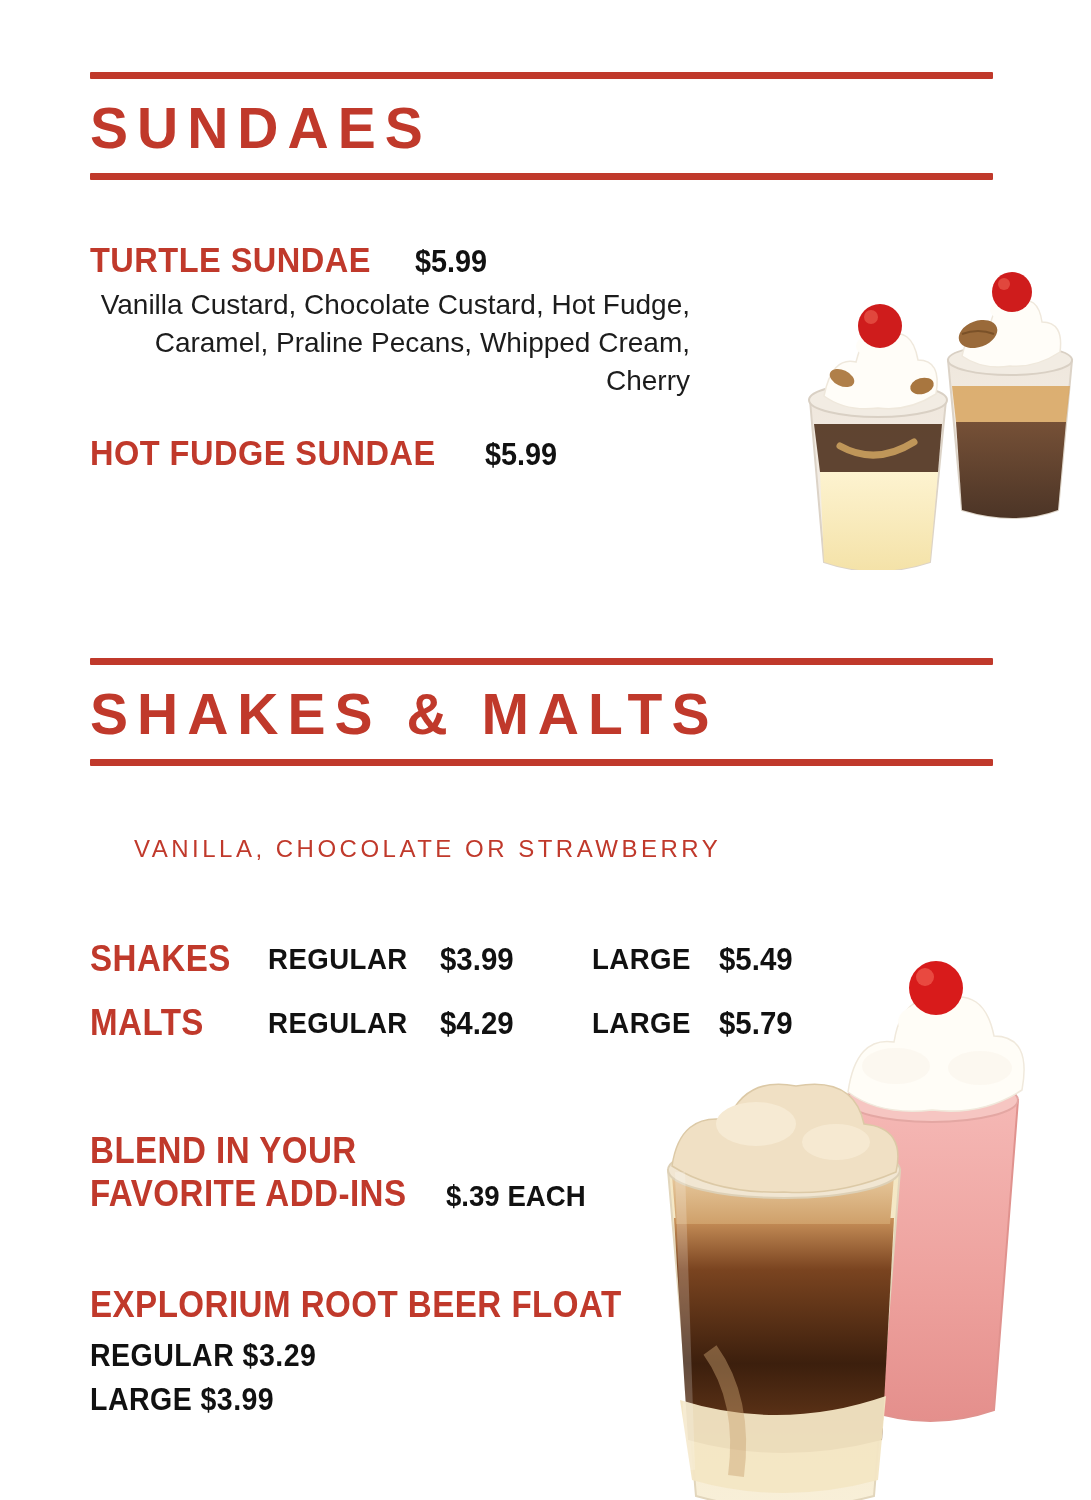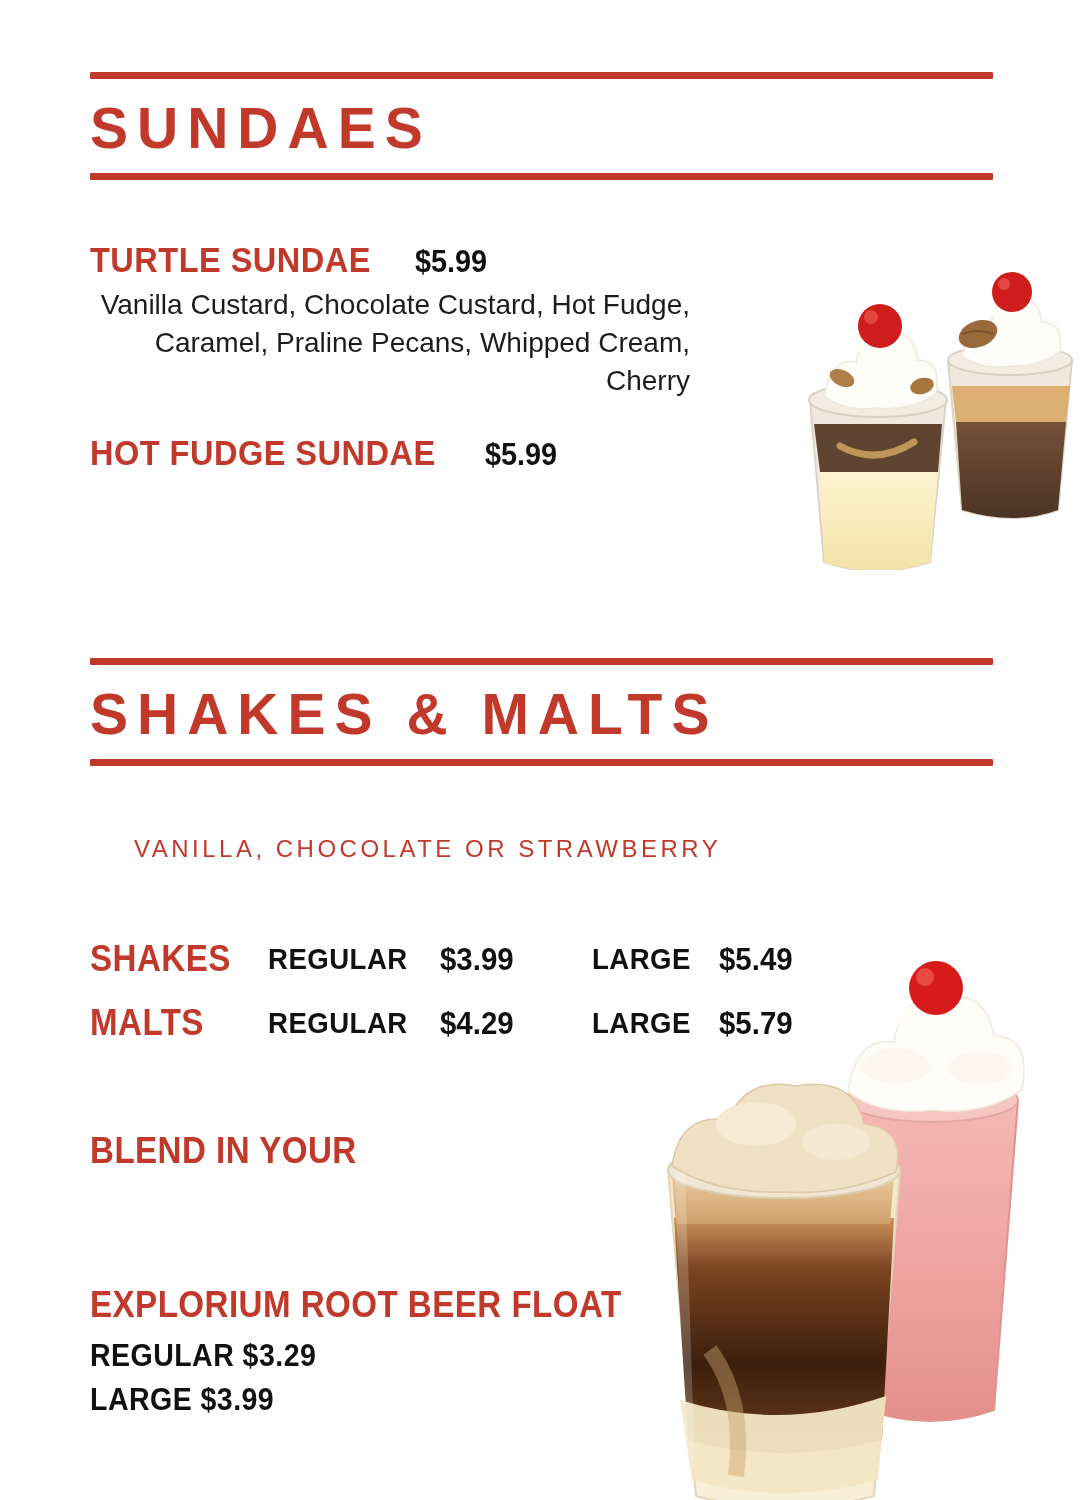--- a/index.html
+++ b/index.html
@@ -331,20 +331,24 @@
     <span class="gap-c"></span>
     <span class="pr-size">LARGE</span>
     <span class="gap-d"></span>
     <span class="pr-price">$5.79</span>
   </div>
 
 </div>
 
 <div class="addins">
   <div class="addins-line1">BLEND IN YOUR</div>
+  <div class="addins-row2">
+    <span class="addins-line2">FAVORITE ADD-INS</span>
+    <span class="addins-price">$.39 EACH</span>
+  </div>
 </div>
 
 <div class="float">
   <div class="float-title">EXPLORIUM ROOT BEER FLOAT</div>
   <div class="float-line">REGULAR  $3.29</div>
   <div class="float-line">LARGE  $3.99</div>
 </div>
 
 <div class="drinks-photo">
   <svg width="441" height="620" viewBox="0 0 441 620" xmlns="http://www.w3.org/2000/svg">

